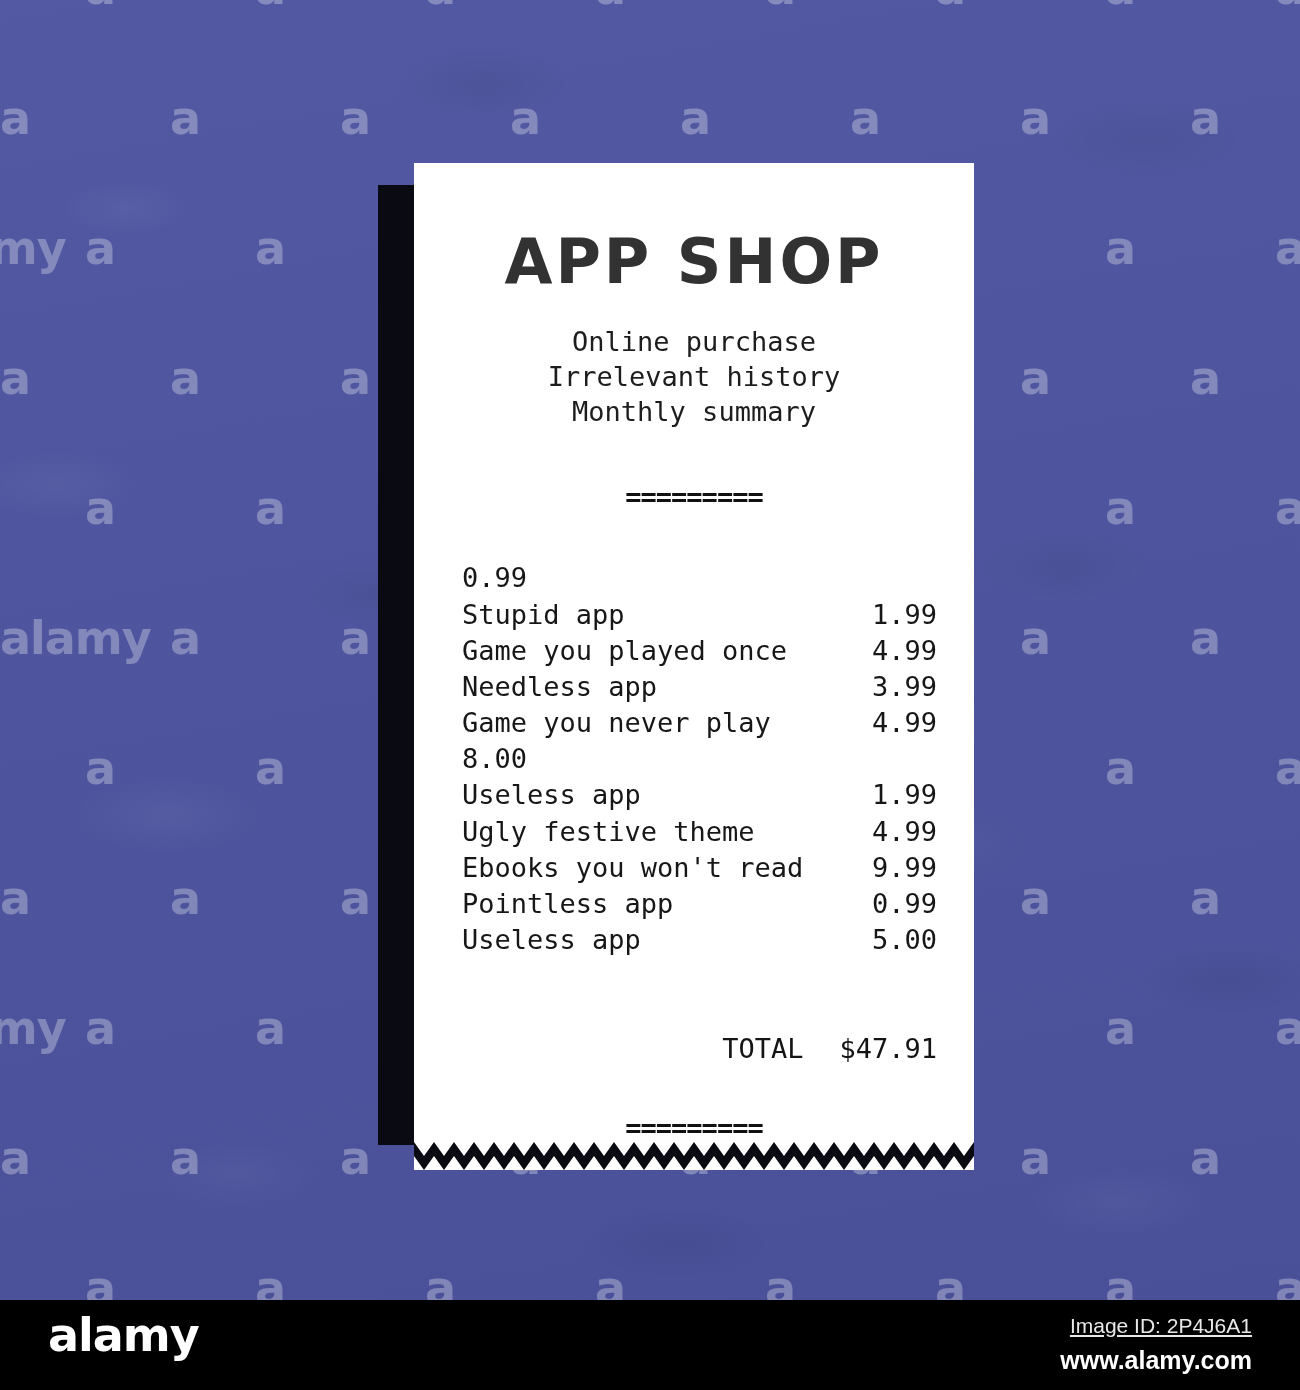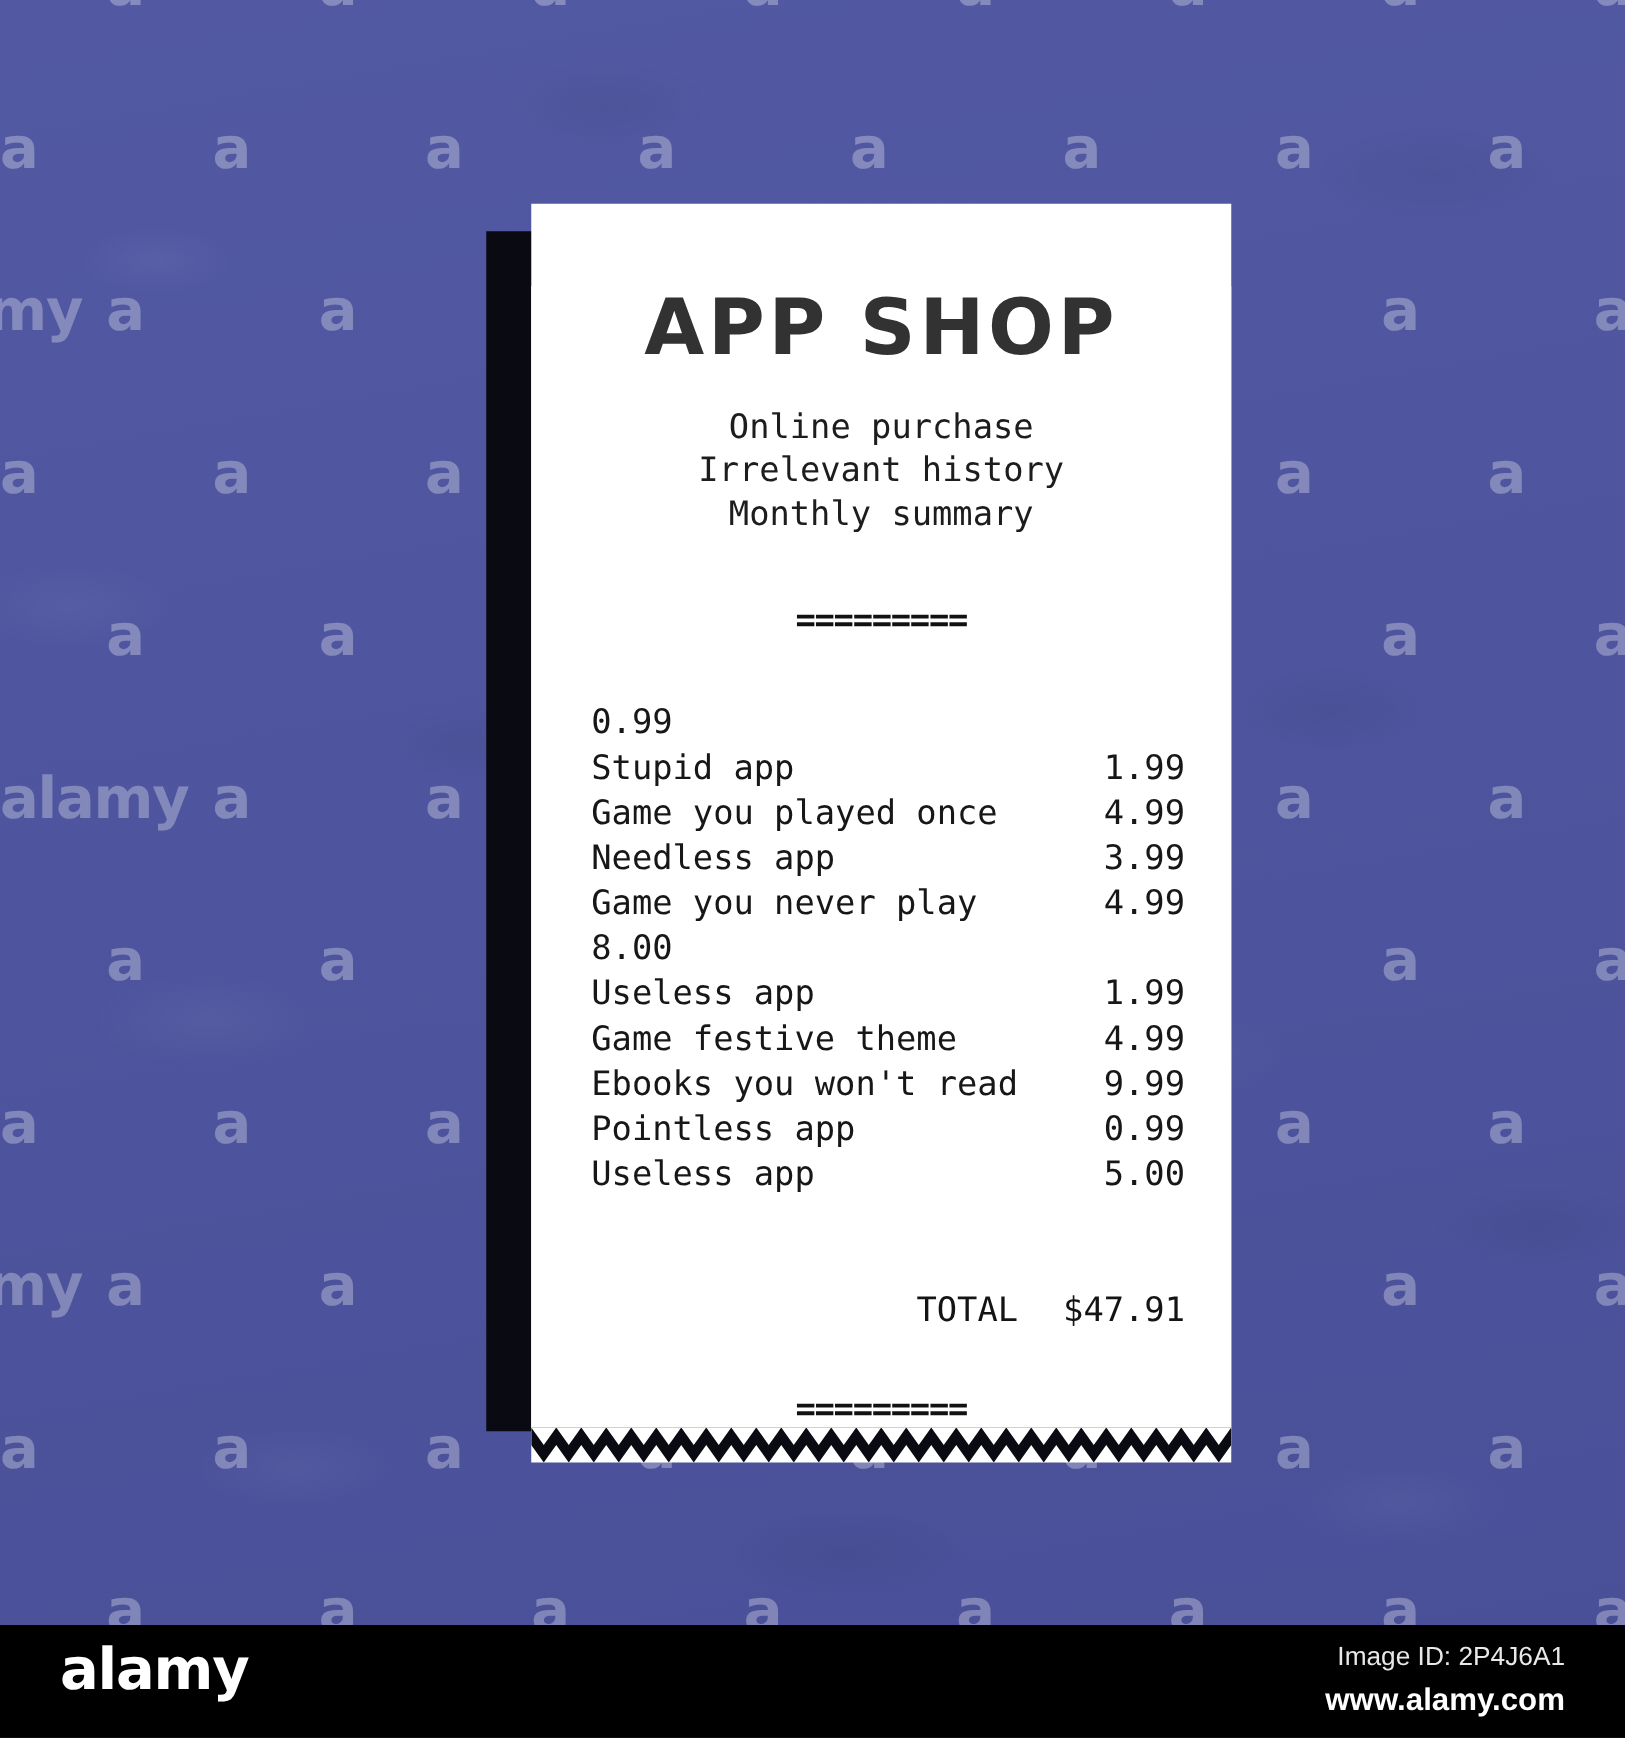--- a/index.html
+++ b/index.html
@@ -62,21 +62,21 @@
     letter-spacing: -1px;
     line-height: 1;
     user-select: none;
   }
   #wm .wmWord { font-size: 46px; }
   #wm .wmA    { font-size: 46px; }
 
   
   #receiptWrap {
     position: absolute;
-    left: 377px;
+    left: 366px;
     top: 163px;
     width: 624px;
     padding-left: 48px;
   }
   
   #shadow {
     position: absolute;
     left: 12px;
     top: 22px;
     width: 560px;
@@ -187,20 +187,21 @@
     letter-spacing: -1px;
     line-height: 1;
   }
   #footId {
     position: absolute;
     right: 48px;
     top: 14px;
     color: #e8e8e8;
     font-family: "Liberation Sans", sans-serif;
     font-size: 21px;
+    text-decoration: underline;
   }
   #footUrl {
     position: absolute;
     right: 48px;
     top: 46px;
     color: #ffffff;
     font-family: "Liberation Sans", sans-serif;
     font-weight: 700;
     font-size: 25px;
   }
@@ -328,21 +329,21 @@
         <div class="divider" id="div-top">=========</div>
 
         <ul id="items">
             <li><span class="pr">0.99</span></li>
             <li><span class="nm">Stupid app</span><span class="pr">1.99</span></li>
             <li><span class="nm">Game you played once</span><span class="pr">4.99</span></li>
             <li><span class="nm">Needless app</span><span class="pr">3.99</span></li>
             <li><span class="nm">Game you never play</span><span class="pr">4.99</span></li>
             <li><span class="pr">8.00</span></li>
             <li><span class="nm">Useless app</span><span class="pr">1.99</span></li>
-            <li><span class="nm">Game festive theme</span><span class="pr">4.99</span></li>
+            <li><span class="nm">Ugly festive theme</span><span class="pr">4.99</span></li>
             <li><span class="nm">Ebooks you won't read</span><span class="pr">9.99</span></li>
             <li><span class="nm">Pointless app</span><span class="pr">0.99</span></li>
             <li><span class="nm">Useless app</span><span class="pr">5.00</span></li>
           </ul>
 
         <div id="totalRow">
           <span>TOTAL</span>
           <span>$47.91</span>
         </div>
 

